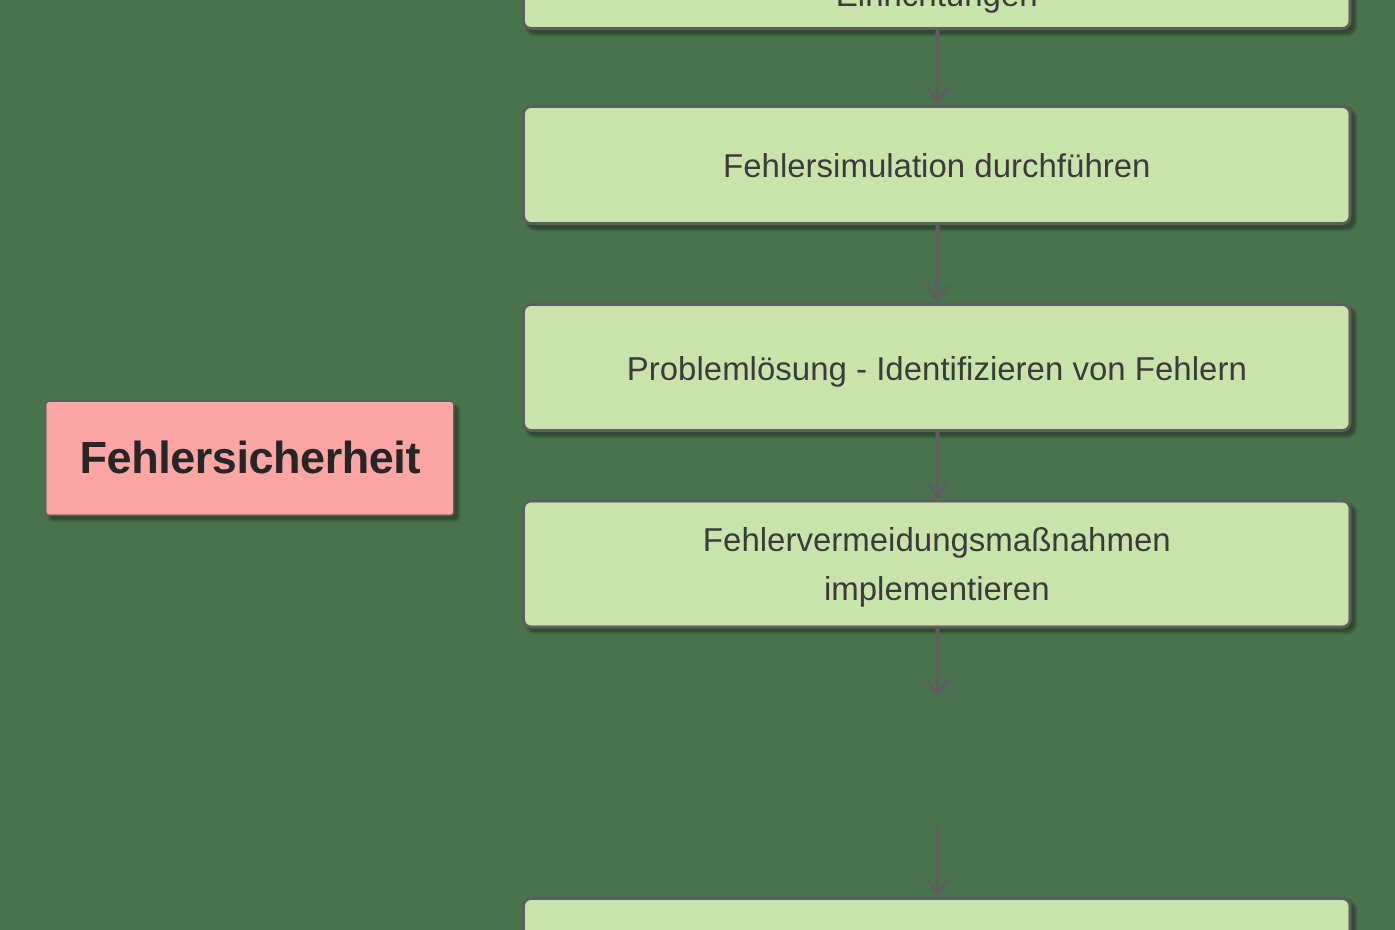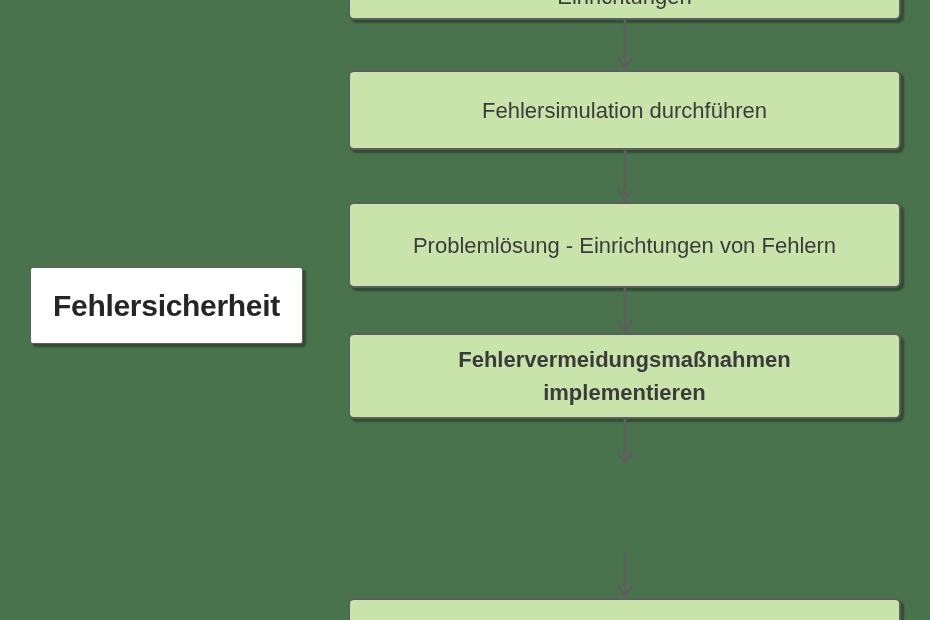--- a/index.html
+++ b/index.html
@@ -31,41 +31,41 @@
     font-size: 22px;
     line-height: 33px;
     padding: 0 12px;
   }
   .step .step-label { display: block; }
   .step.narrow .step-label { max-width: 440px; }
 
   .step-1 { top: -65px; height: 85px; align-items: flex-end; padding-bottom: 5px; }
   .step-2 { top: 70px;  height: 80px; }
   .step-3 { top: 202px; height: 86px; }
-  .step-4 { top: 333px; height: 86px; font-weight: bold; }
+  .step-4 { top: 333px; height: 86px; }
   .step-5 { top: 465px; height: 86px; }
   .step-6 { top: 598px; height: 85px; }
 
   
   .conn { position: absolute; overflow: visible; }
   .conn line, .conn path {
     stroke: #5e5e5e;
     fill: none;
   }
   .conn line { stroke-width: 2.6px; }
   .conn path { stroke-width: 2.2px; }
 
   
   .label-box {
     position: absolute;
     left: 30px;
     top: 267px;
     width: 273px;
     height: 77px;
-    background: #ffffff;
+    background: #fca5a5;
     border: 1.5px solid #5e5e5e;
     border-radius: 3px;
     box-shadow: 3px 3px 2px rgba(0,0,0,0.35);
     display: flex;
     flex-direction: column;
     align-items: center;
     justify-content: center;
     text-align: center;
   }
   .label-title {
@@ -103,21 +103,21 @@
   <div class="step step-2">
     <span class="step-label">Fehlersimulation durchführen</span>
   </div>
 
   <svg class="conn" style="left:613px; top:150px;" width="24" height="52" viewBox="0 0 24 52">
     <line x1="12" y1="0" x2="12" y2="50"></line>
     <path d="M5,40 L12,50 L19,40"></path>
   </svg>
 
   <div class="step step-3">
-    <span class="step-label">Problemlösung - Einrichtungen von Fehlern</span>
+    <span class="step-label">Problemlösung - Identifizieren von Fehlern</span>
   </div>
 
   <svg class="conn" style="left:613px; top:288px;" width="24" height="45" viewBox="0 0 24 45">
     <line x1="12" y1="0" x2="12" y2="43"></line>
     <path d="M5,33 L12,43 L19,33"></path>
   </svg>
 
   <div class="step step-4 narrow">
     <span class="step-label">Fehlervermeidungsmaßnahmen implementieren</span>
   </div>

